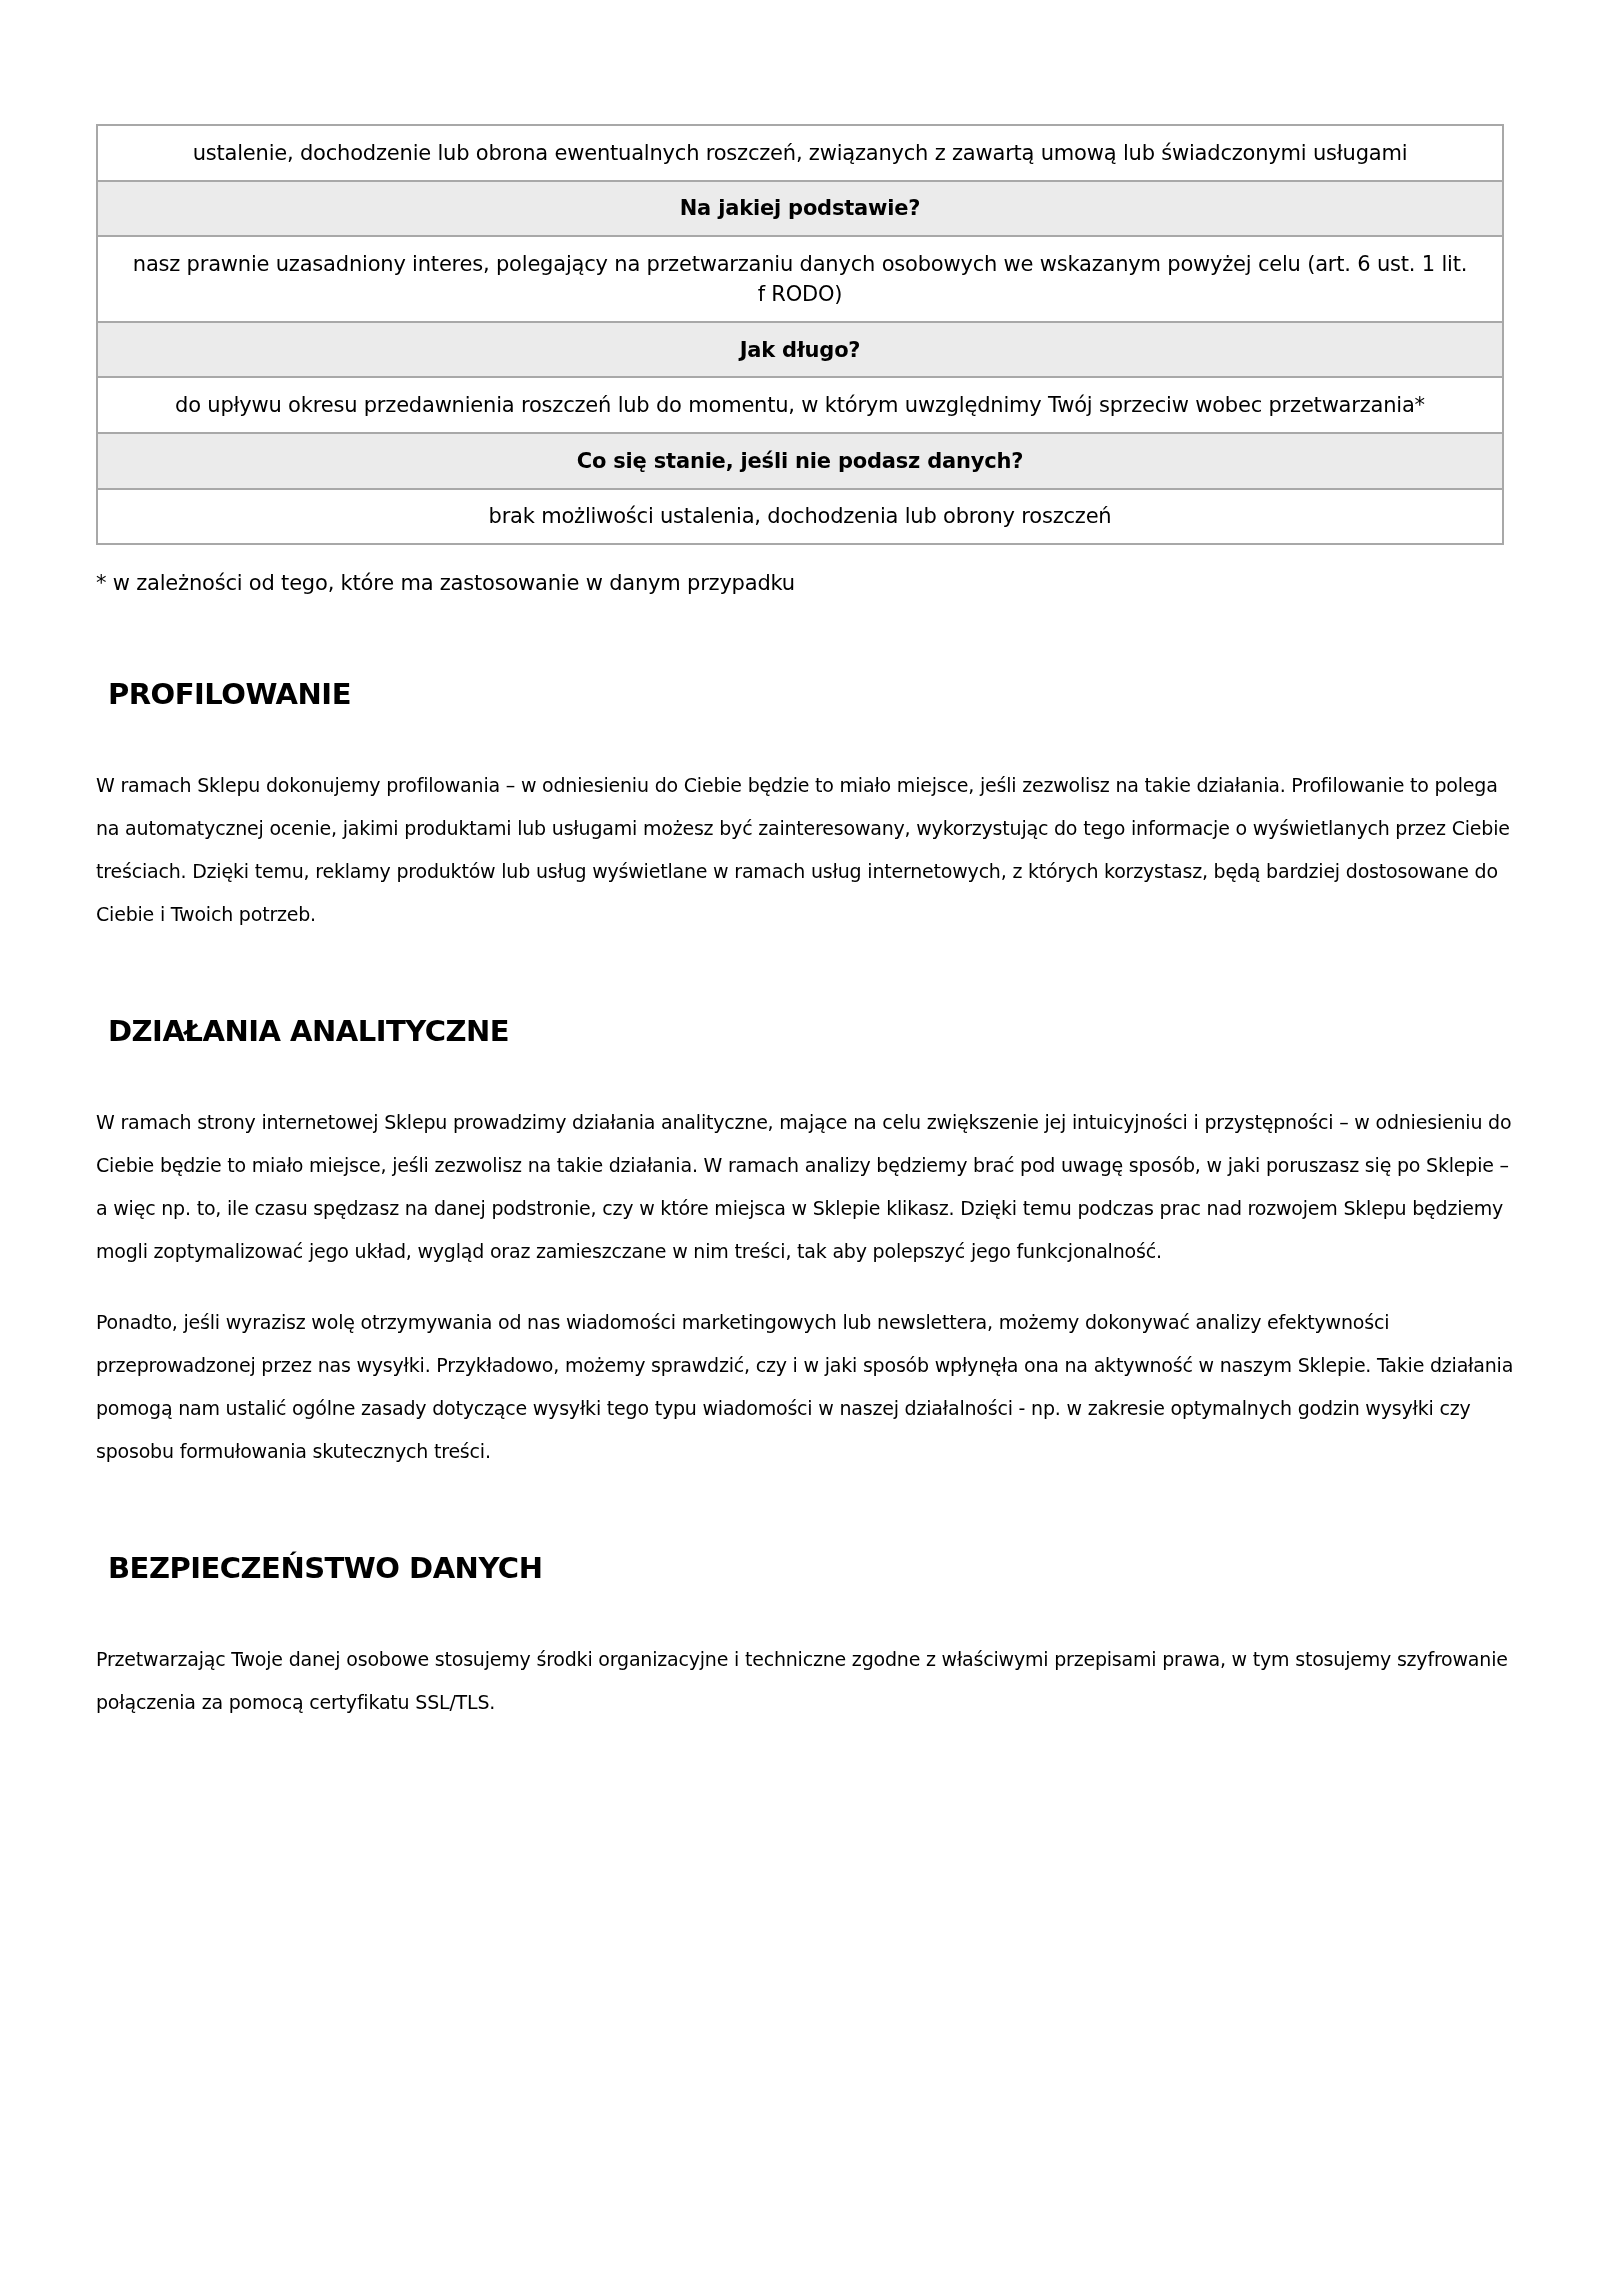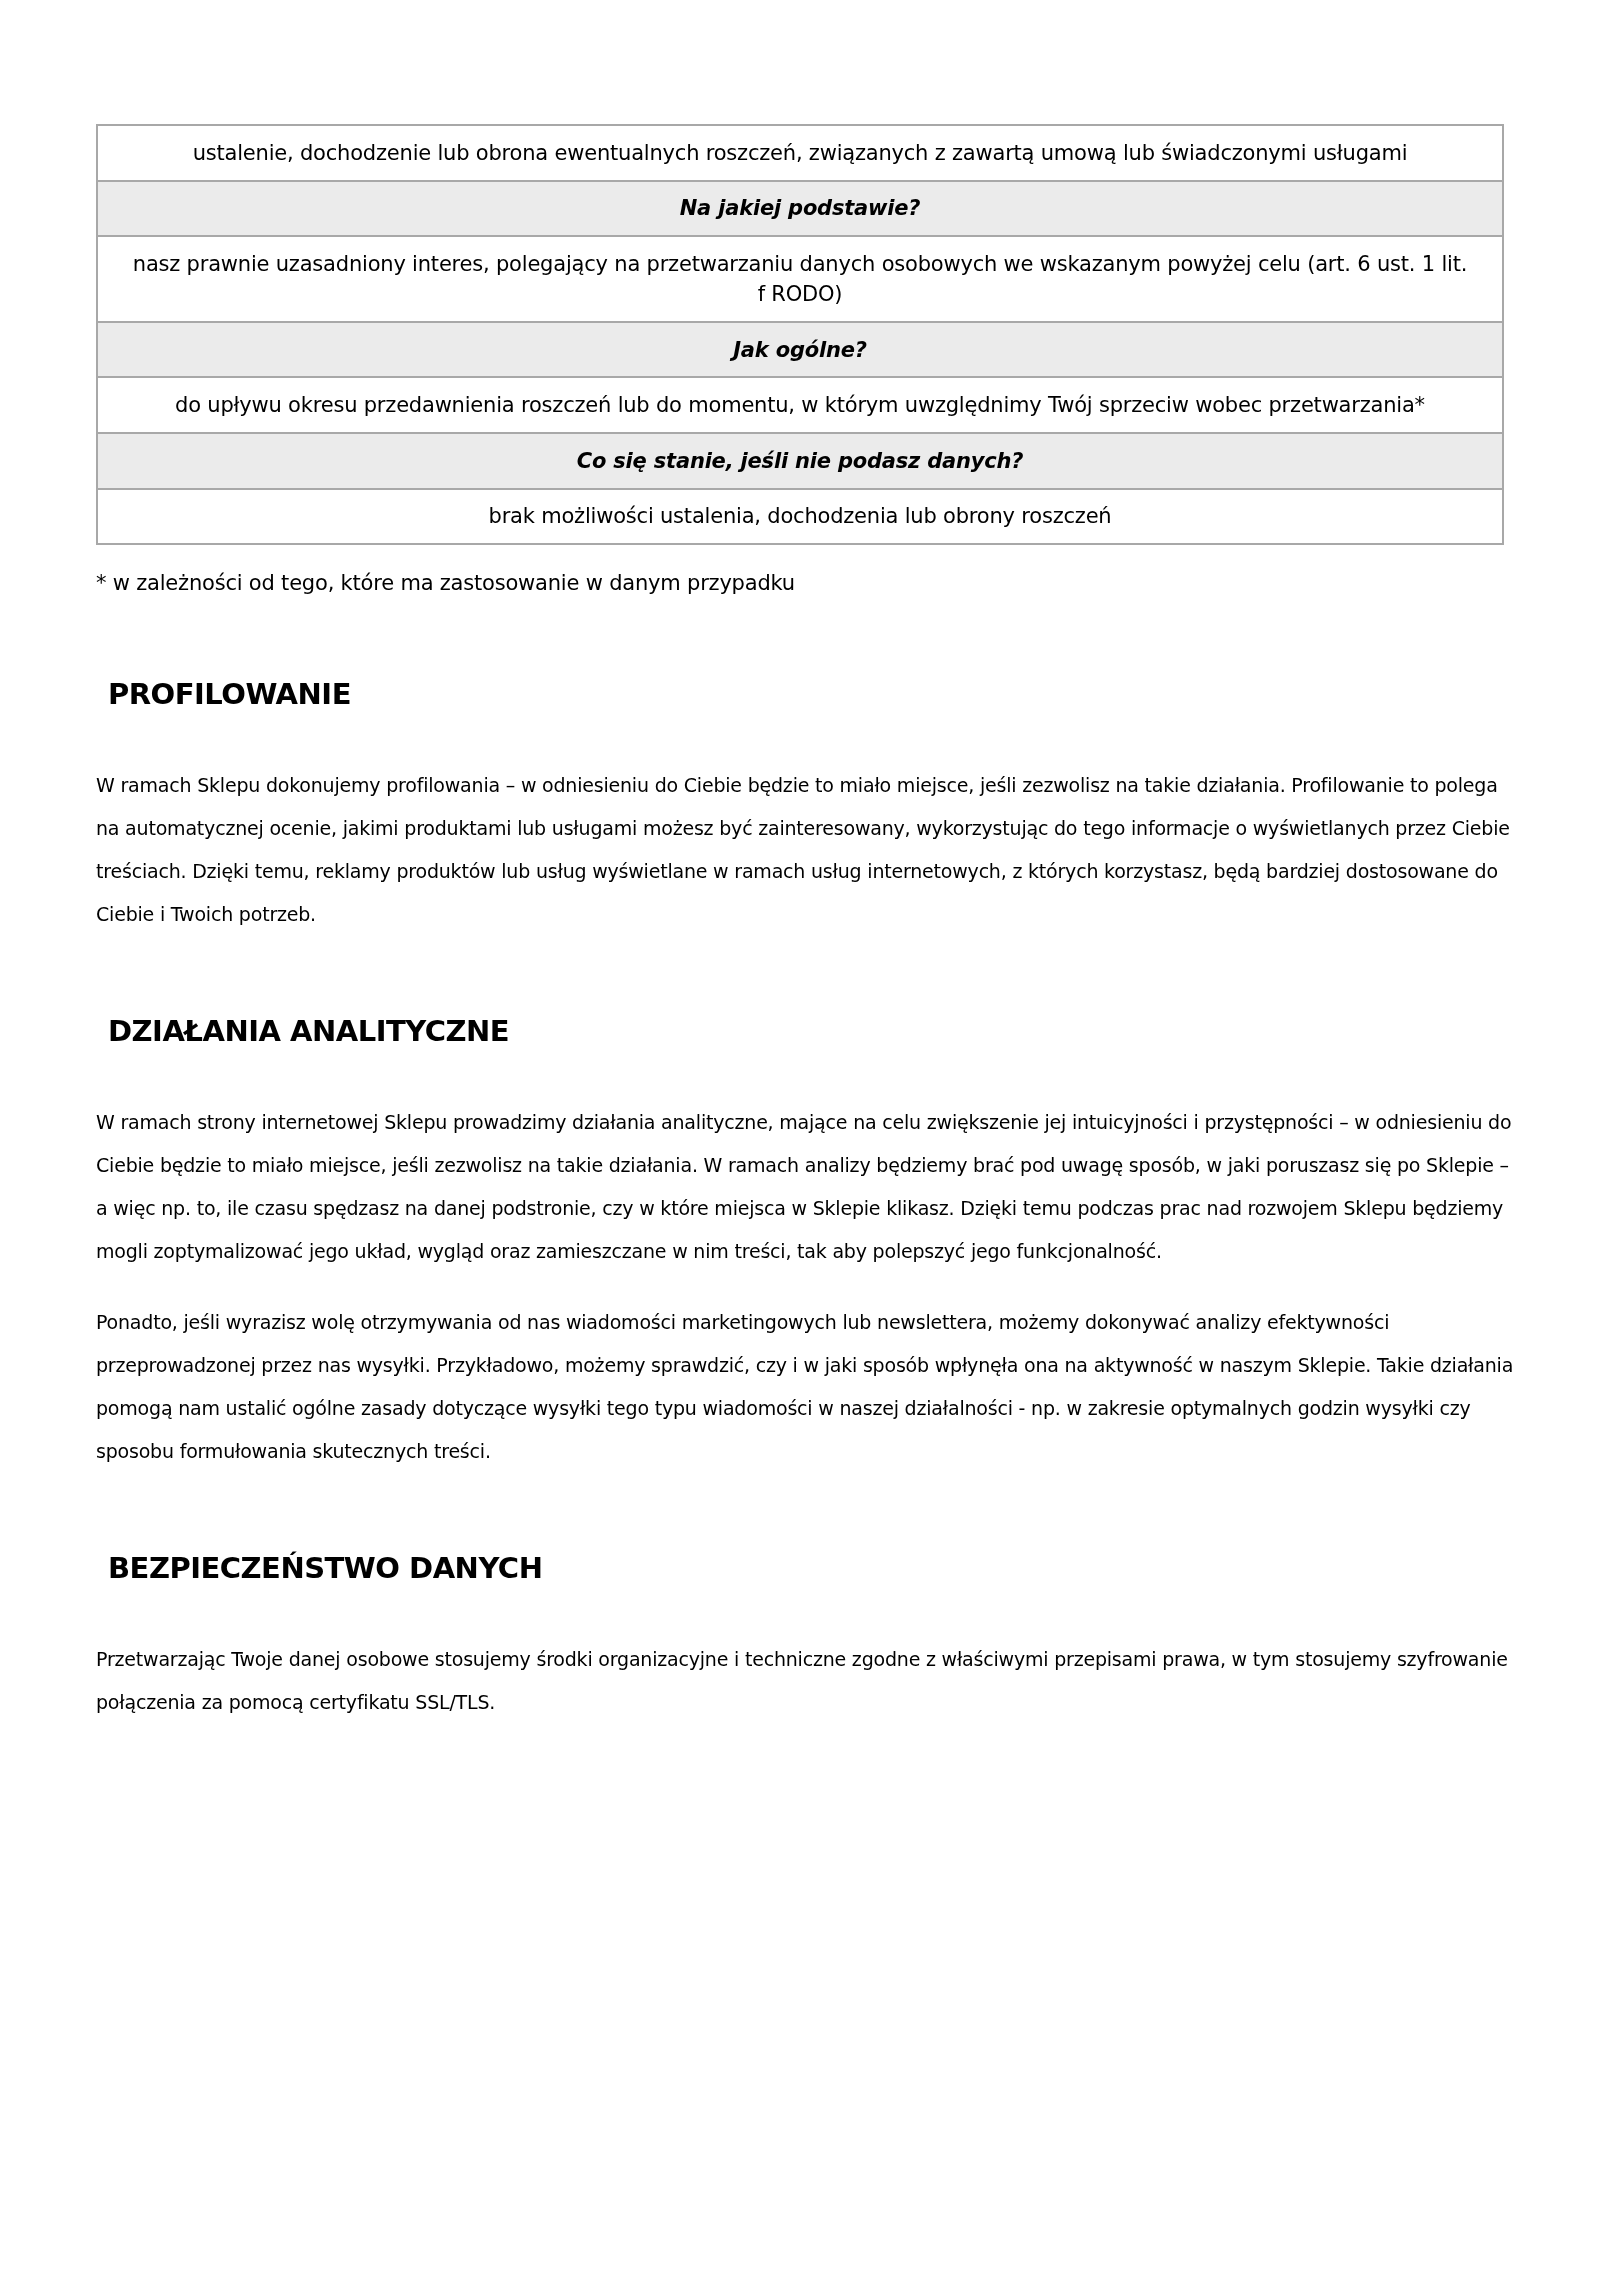--- a/index.html
+++ b/index.html
@@ -27,21 +27,20 @@
     border: 2px solid #a8a8a8;
     text-align: center;
     font-size: 21px;
     line-height: 30px;
     padding: 11.8px 29px;
     letter-spacing: -0.2px;
   }
   table.info-table td.row-head {
     background: #ebebeb;
     font-weight: bold;
-    font-style: italic;
   }
   table.info-table td.row-data {
     background: #ffffff;
   }
   .footnote {
     margin-top: 23px;
     font-size: 21px;
     line-height: 31px;
     letter-spacing: -0.2px;
   }
@@ -69,21 +68,21 @@
       <tr>
         <td class="row-data">ustalenie, dochodzenie lub obrona ewentualnych roszczeń, związanych z zawartą umową lub świadczonymi usługami</td>
       </tr>
       <tr>
         <td class="row-head">Na jakiej podstawie?</td>
       </tr>
       <tr>
         <td class="row-data">nasz prawnie uzasadniony interes, polegający na przetwarzaniu danych osobowych we wskazanym powyżej celu (art. 6 ust. 1 lit. f RODO)</td>
       </tr>
       <tr>
-        <td class="row-head">Jak ogólne?</td>
+        <td class="row-head">Jak długo?</td>
       </tr>
       <tr>
         <td class="row-data">do upływu okresu przedawnienia roszczeń lub do momentu, w którym uwzględnimy Twój sprzeciw wobec przetwarzania*</td>
       </tr>
       <tr>
         <td class="row-head">Co się stanie, jeśli nie podasz danych?</td>
       </tr>
       <tr>
         <td class="row-data">brak możliwości ustalenia, dochodzenia lub obrony roszczeń</td>
       </tr>

